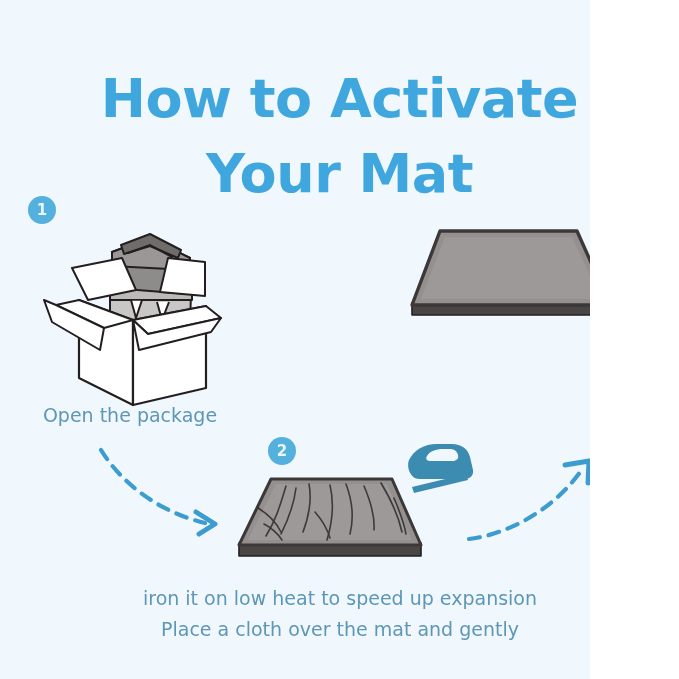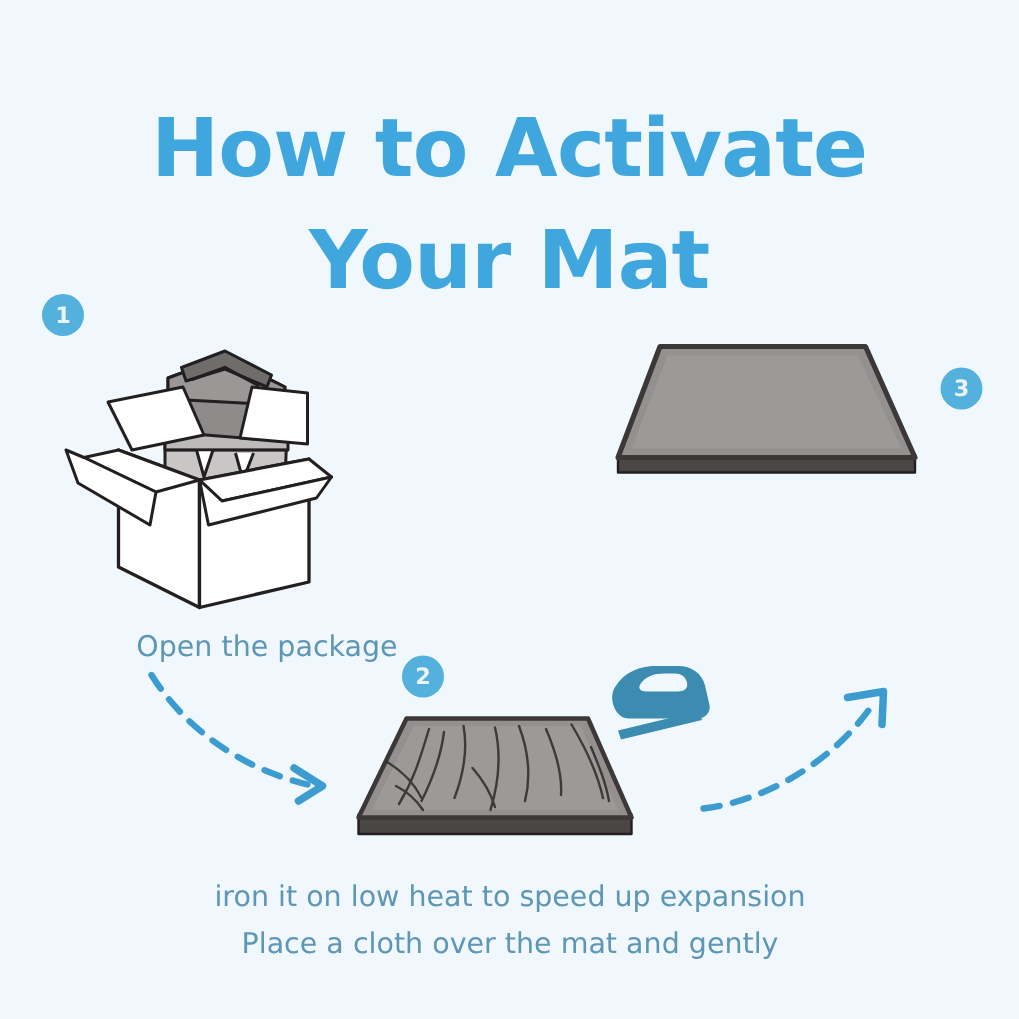--- a/index.html
+++ b/index.html
@@ -6,21 +6,21 @@
   html, body {
     margin: 0;
     padding: 0;
     background: #ffffff;
   }
   body {
     font-family: "DejaVu Sans", "Liberation Sans", sans-serif;
   }
   #infographic {
     position: relative;
-    width: 679px;
+    width: 590px;
     height: 679px;
     background: #f0f8fe;
     overflow: hidden;
   }
   .svg-layer {
     position: absolute;
     inset: 0;
     width: 679px;
     height: 679px;
   }
@@ -61,23 +61,22 @@
     position: absolute;
     color: #5e96b5;
     font-family: "DejaVu Sans", "Liberation Sans", sans-serif;
     font-size: 19px;
     line-height: 1.62;
     text-align: center;
   }
   .caption .cap-line { display: block; white-space: nowrap; }
   #caption-1 {
     left: 0;
-    top: 416px;
+    top: 400px;
     width: 260px;
-    margin-left: 48px;
   }
   #caption-3 {
     left: 310px;
     top: 334px;
     width: 360px;
   }
   #caption-2 {
     left: 60px;
     top: 583px;
     width: 560px;

